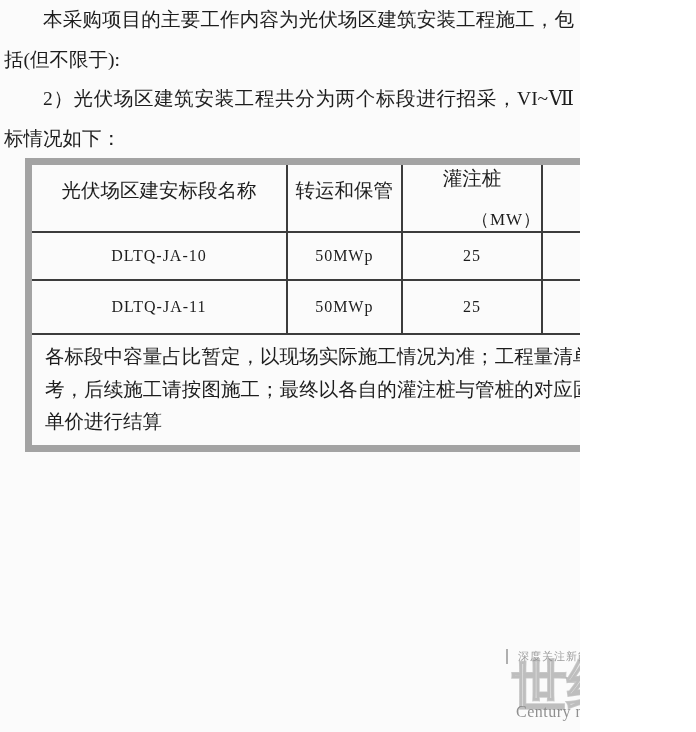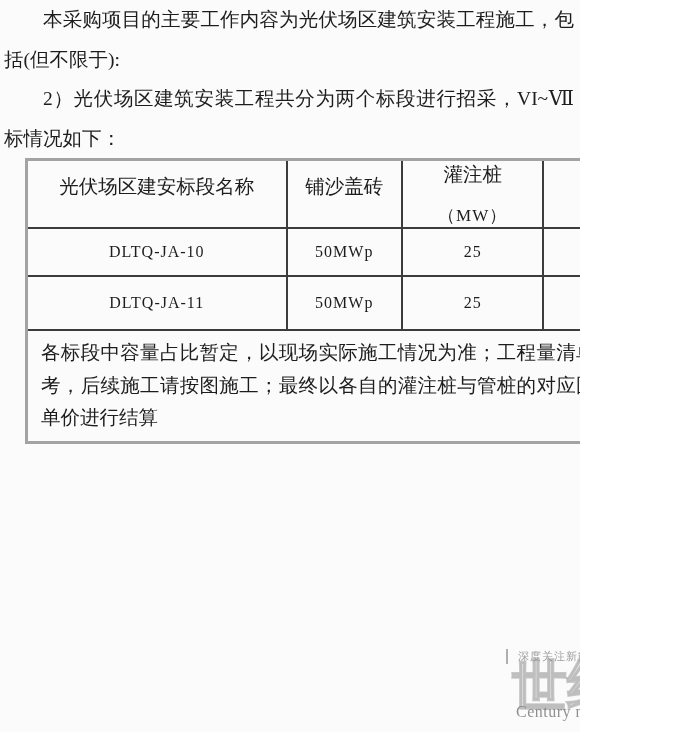--- a/index.html
+++ b/index.html
@@ -18,33 +18,33 @@
     font-size: 19.5px;
     line-height: 39.5px;
     text-indent: 2em;
     text-align: justify;
   }
   .bid-table {
     width: 645px;
     margin-left: 21px;
     border-collapse: collapse;
     table-layout: fixed;
-    border: 3px solid #a3a3a3;
+    border: 7px solid #a3a3a3;
   }
   .bid-table th, .bid-table td {
     border: 2px solid #3c3c3c;
     text-align: center;
     vertical-align: middle;
     font-weight: normal;
     padding: 0;
   }
   .head-row { height: 66px; }
   .head-row th { font-size: 19.5px; }
   .th-title { display: block; }
-  .th-sub { display: block; font-size: 17px; margin-top: 16px; letter-spacing: 1px; }
+  .th-sub { display: block; font-size: 17px; margin-top: 16px; letter-spacing: 1px; text-align: right; }
   .data-row-1 { height: 48px; }
   .data-row-2 { height: 54px; }
   .data-row td { font-size: 16px; letter-spacing: 1px; }
   .note-row { height: 78px; }
   .note-cell {
     text-align: justify !important;
     font-size: 19.5px;
     line-height: 32.5px;
     padding: 6px 12px 6px 13px !important;
     vertical-align: middle;
@@ -90,21 +90,21 @@
         <col style="width:22%">
         <col style="width:19.5%">
       </colgroup>
       <tbody>
         <tr class="head-row">
           <th>
             <span class="th-title">光伏场区建安标段名称</span>
             <span class="th-sub"></span>
           </th>
           <th>
-            <span class="th-title">铺沙盖砖</span>
+            <span class="th-title">转运和保管</span>
             <span class="th-sub"></span>
           </th>
           <th>
             <span class="th-title">灌注桩</span>
             <span class="th-sub">（MW）</span>
           </th>
           <th>
             <span class="th-title">管桩</span>
             <span class="th-sub">（MW）</span>
           </th>

